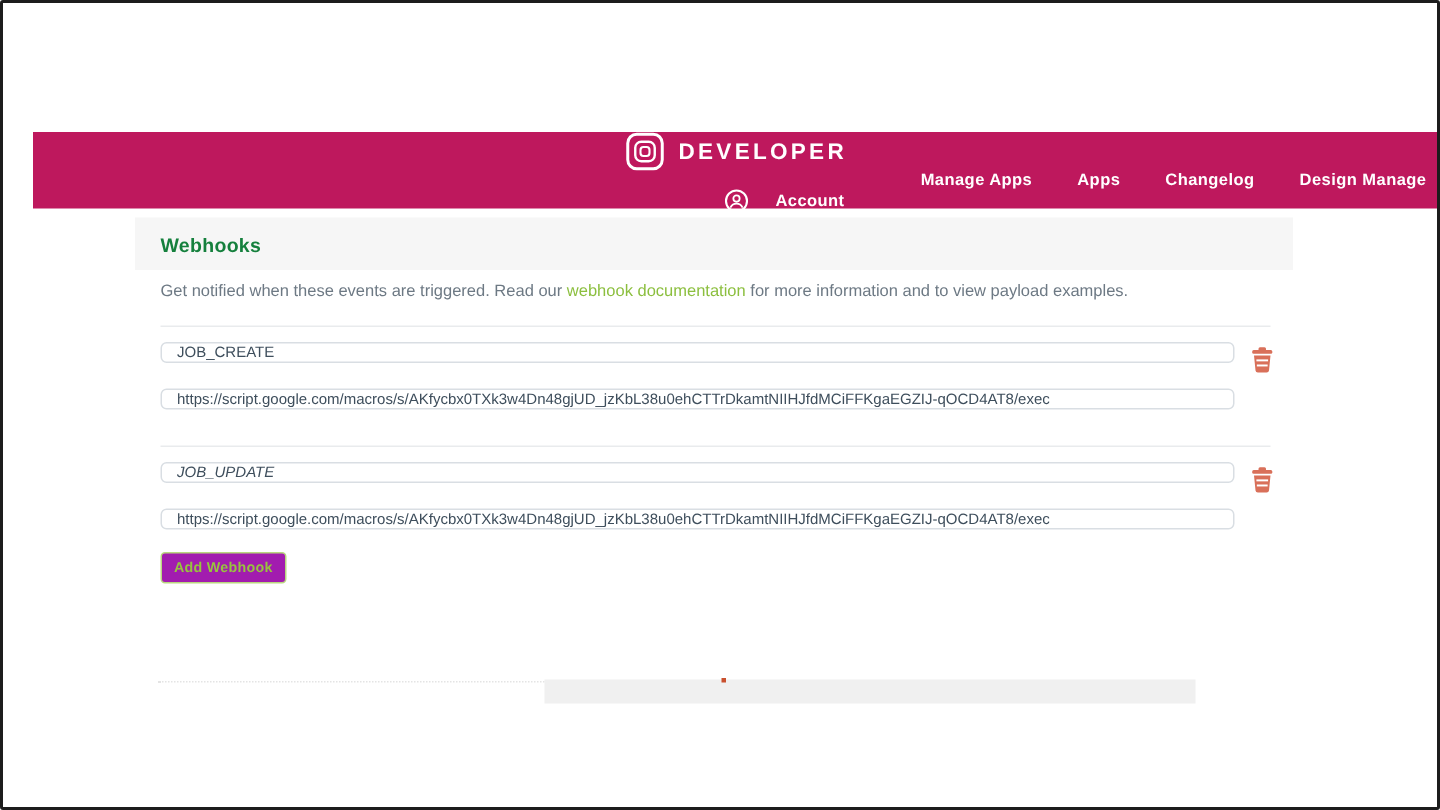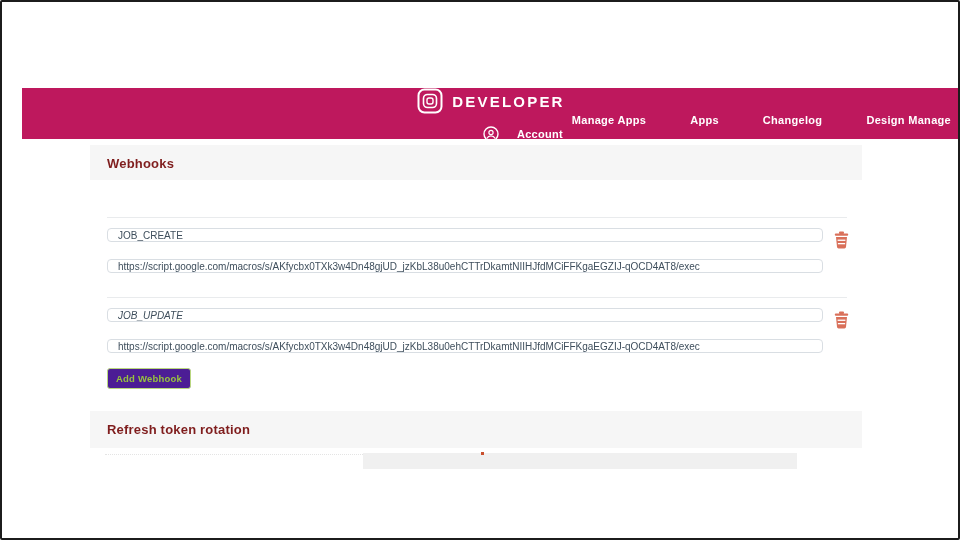--- a/index.html
+++ b/index.html
@@ -10,32 +10,32 @@
   }
   
   .topbar {
     position:absolute; left:20px; top:86px; width:941px; height:51px;
     background:#be185d; display:flex; align-items:center; padding:0 12px 0 9px;
     box-sizing:border-box;
     flex-direction:column;
   }
   .brand { display:flex; align-items:center; gap:9px; }
   .brand-text { color:#ffffff; font-weight:bold; font-size:15px; letter-spacing:2.2px; }
-  .nav { display:flex; align-items:center; gap:44px; margin-left:auto; }
+  .nav { display:flex; align-items:center; gap:30px; margin-left:auto; }
   .nav-item { color:#ffffff; font-size:11px; font-weight:bold; letter-spacing:.3px; cursor:pointer; white-space:nowrap; }
   .account { display:flex; align-items:center; gap:18px; margin-left:64px; cursor:pointer; }
   .account-label { color:#ffffff; font-size:11px; font-weight:bold; letter-spacing:.3px; }
 
   
   .section-bar { position:absolute; left:88px; width:772px; background:#f6f6f6; }
   .bar-webhooks { top:143px; height:35px; }
   .bar-refresh { top:409px; height:37px; }
   .section-title {
     padding:11px 0 0 17px; font-size:13px; font-weight:bold;
-    color:#7f1d1d; letter-spacing:.2px;
+    color:#15803d; letter-spacing:.2px;
   }
 
   
   .desc { position:absolute; left:105px; top:186px; font-size:11px; color:#6d7984; }
   .doc-link { color:#8cbf3f; cursor:pointer; }
   .divider { position:absolute; left:105px; width:740px; height:1px; background:#e9ebed; }
   .div-1 { top:215px; }
   .div-2 { top:295px; }
 
   .wh-input {
@@ -48,21 +48,21 @@
   .name-2 { top:306px;font-style:italic; } .url-2 { top:337px; }
 
   .trash-btn {
     position:absolute; left:830px; width:18px; height:20px;
     background:none; border:none; padding:0; cursor:pointer;
   }
   .trash-1 { top:229px; } .trash-2 { top:309px; }
 
   .add-btn {
     position:absolute; left:105px; top:366px; height:21px; padding:0 8px;
-    border:1px solid #b9d77f; border-radius:3px; background:#4c1d95;
+    border:1px solid #b9d77f; border-radius:3px; background:#a21caf;
     color:#97c43e; font-size:9.5px; font-weight:bold; cursor:pointer;
     font-family:"Liberation Sans", sans-serif; letter-spacing:.2px;
   }
 
   
   .cut-line { position:absolute; left:103px; top:452px; width:472px; height:0; border-top:1px dotted #e4e4e4; }
   .cut-block { position:absolute; left:361px; top:451px; width:434px; height:16px; background:#f0f0f0; }
   .cut-dot { position:absolute; left:479px; top:450px; width:3px; height:3px; background:#c9502e; }
 </style>
 </head>
@@ -96,20 +96,23 @@
         </svg>
       </span>
       <span class="account-label">Account</span>
     </div>
   </div>
 
   <div class="section-bar bar-webhooks">
     <div class="section-title">Webhooks</div>
   </div>
 
+  <div class="desc">
+    <span>Get notified when these events are triggered. Read our </span><span class="doc-link">webhook documentation</span><span> for more information and to view payload examples.</span>
+  </div>
 
   <div class="divider div-1"></div>
 
   <input class="wh-input name-1" type="text" value="JOB_CREATE" style="">
   <button class="trash-btn trash-1">
     <span style="display:inline-flex;">
       <svg width="15" height="18" viewBox="0 0 15 18" fill="none">
         <rect x="5" y="0.5" width="5" height="2.4" rx="1" fill="#d9705a"></rect>
         <rect x="0.8" y="2.4" width="13.4" height="2.4" rx="1" fill="#d9705a"></rect>
         <path d="M2 6h11l-1 10a1.6 1.6 0 0 1-1.6 1.4H4.6A1.6 1.6 0 0 1 3 16L2 6z" fill="#d9705a"></path>
@@ -131,21 +134,18 @@
         <path d="M2 6h11l-1 10a1.6 1.6 0 0 1-1.6 1.4H4.6A1.6 1.6 0 0 1 3 16L2 6z" fill="#d9705a"></path>
         <rect x="3.6" y="8.6" width="7.8" height="1.3" fill="#ffffff"></rect>
         <rect x="3.9" y="12" width="7.2" height="1.3" fill="#ffffff"></rect>
       </svg>
     </span>
   </button>
   <input class="wh-input url-2" type="text" value="https://script.google.com/macros/s/AKfycbx0TXk3w4Dn48gjUD_jzKbL38u0ehCTTrDkamtNIIHJfdMCiFFKgaEGZIJ-qOCD4AT8/exec" style="">
 
   <button class="add-btn">Add Webhook</button>
 
-  <div class="section-bar bar-refresh">
-    <div class="section-title">Refresh token rotation</div>
-  </div>
 
   <div class="cut-line"></div>
   <div class="cut-block"></div>
   <div class="cut-dot"></div>
 
 </div>
 
 </body></html>

